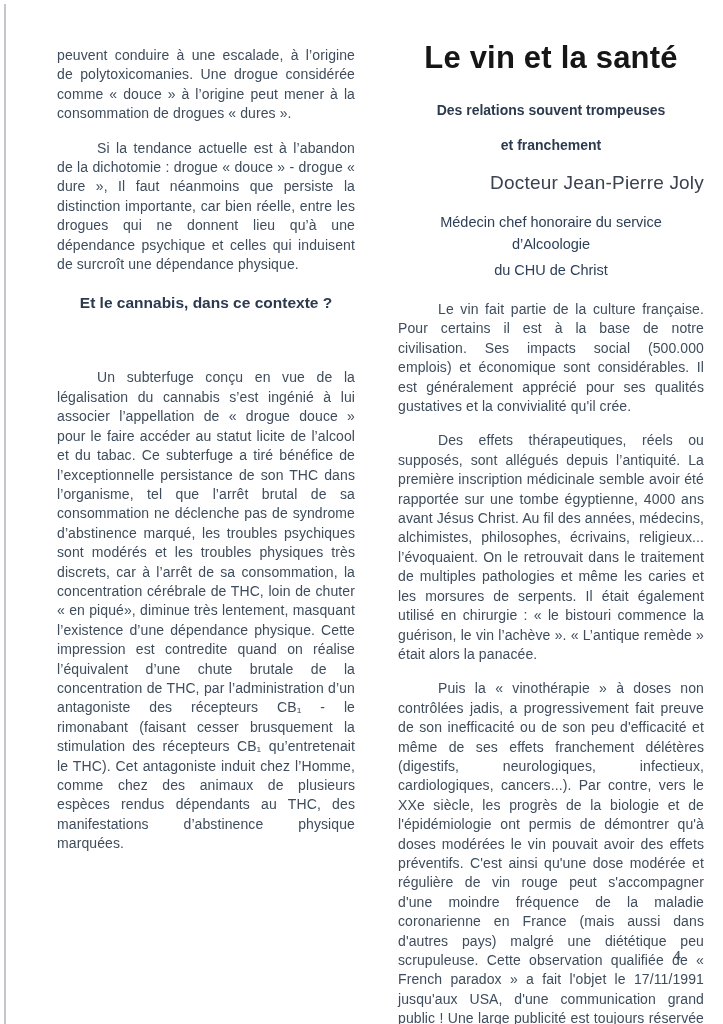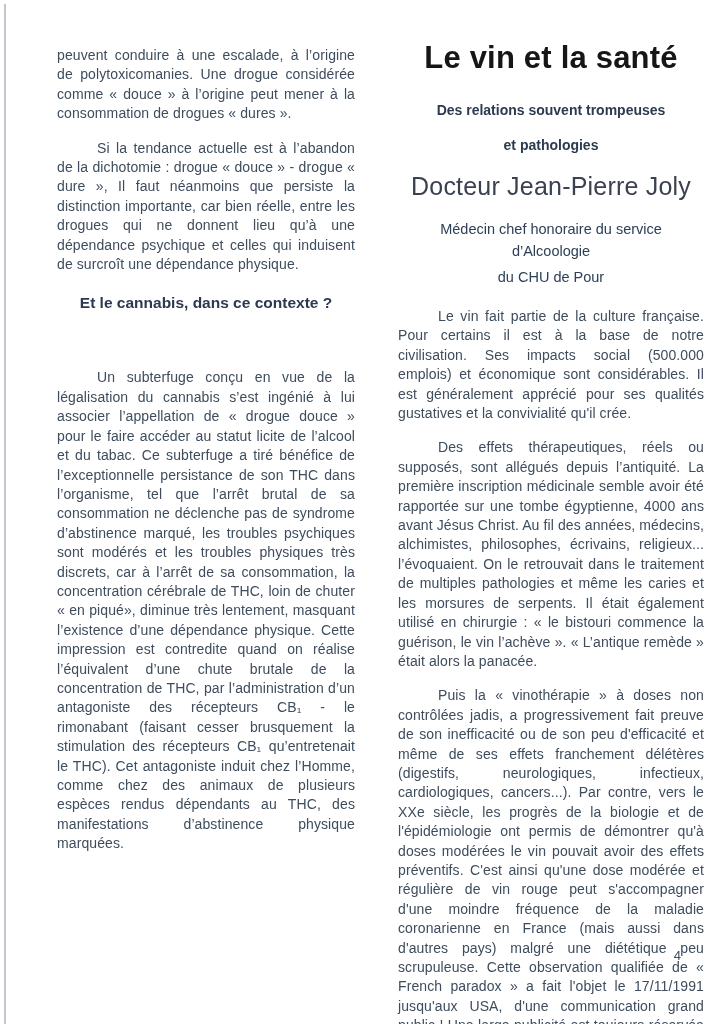--- a/index.html
+++ b/index.html
@@ -54,22 +54,22 @@
     margin-bottom:22px;
   }
   .subtitle {
     text-align:center;
     font-size:14px;
     font-weight:bold;
     color:var(--heading_navy,#2b3a4e);
     margin-bottom:15px;
   }
   .author {
-    text-align:center;
-    font-size:25px;
+    text-align:right;
+    font-size:19px;
     font-weight:400;
     color:var(--author_gray,#3a4150);
     margin-top:3px;
     margin-bottom:11px;
     letter-spacing:.2px;
   }
   .role {
     text-align:center;
     font-size:14.5px;
     font-weight:400;
@@ -92,25 +92,25 @@
   <div class="col-left">
     <p class="body-p">peuvent conduire à une escalade, à l’origine de polytoxicomanies. Une drogue considérée comme « douce » à l’origine peut mener à la consommation de drogues « dures ».</p>
     <p class="body-p indent">Si la tendance actuelle est à l’abandon de la dichotomie : drogue « douce » - drogue « dure », Il faut néanmoins que persiste la distinction importante, car bien réelle, entre les drogues qui ne donnent lieu qu’à une dépendance psychique et celles qui induisent de surcroît une dépendance physique.</p>
     <h3 class="section-heading">Et le cannabis, dans ce contexte ?</h3>
     <p class="body-p indent">Un subterfuge conçu en vue de la légalisation du cannabis s’est ingénié à lui associer l’appellation de « drogue douce » pour le faire accéder au statut licite de l’alcool et du tabac. Ce subterfuge a tiré bénéfice de l’exceptionnelle persistance de son THC dans l’organisme, tel que l’arrêt brutal de sa consommation ne déclenche pas de syndrome d’abstinence marqué, les troubles psychiques sont modérés et les troubles physiques très discrets, car à l’arrêt de sa consommation, la concentration cérébrale de THC, loin de chuter « en piqué», diminue très lentement, masquant l’existence d’une dépendance physique. Cette impression est contredite quand on réalise l’équivalent d’une chute brutale de la concentration de THC, par l’administration d’un antagoniste des récepteurs CB₁ - le rimonabant (faisant cesser brusquement la stimulation des récepteurs CB₁ qu’entretenait le THC). Cet antagoniste induit chez l’Homme, comme chez des animaux de plusieurs espèces rendus dépendants au THC, des manifestations d’abstinence physique marquées.</p>
   </div>
 
   <div class="col-right">
     <h1 class="doc-title">Le vin et la santé</h1>
     <div class="subtitle">Des relations souvent trompeuses</div>
-    <div class="subtitle">et pathologies</div>
+    <div class="subtitle">et franchement</div>
     <h2 class="author">Docteur Jean-Pierre Joly</h2>
     <div class="role">
       <div>Médecin chef honoraire du service d’Alcoologie</div>
-      <div>du CHU de Pour</div>
+      <div>du CHU de Christ</div>
     </div>
     <p class="body-p indent">Le vin fait partie de la culture française. Pour certains il est à la base de notre civilisation. Ses impacts social (500.000 emplois) et économique sont considérables. Il est généralement apprécié pour ses qualités gustatives et la convivialité qu'il crée.</p>
     <p class="body-p indent">Des effets thérapeutiques, réels ou supposés, sont allégués depuis l’antiquité. La première inscription médicinale semble avoir été rapportée sur une tombe égyptienne, 4000 ans avant Jésus Christ. Au fil des années, médecins, alchimistes, philosophes, écrivains, religieux... l’évoquaient. On le retrouvait dans le traitement de multiples pathologies et même les caries et les morsures de serpents. Il était également utilisé en chirurgie : « le bistouri commence la guérison, le vin l’achève ». « L’antique remède » était alors la panacée.</p>
     <p class="body-p indent">Puis la « vinothérapie » à doses non contrôlées jadis, a progressivement fait preuve de son inefficacité ou de son peu d'efficacité et même de ses effets franchement délétères (digestifs, neurologiques, infectieux, cardiologiques, cancers...). Par contre, vers le XXe siècle, les progrès de la biologie et de l'épidémiologie ont permis de démontrer qu'à doses modérées le vin pouvait avoir des effets préventifs. C'est ainsi qu'une dose modérée et régulière de vin rouge peut s'accompagner d'une moindre fréquence de la maladie coronarienne en France (mais aussi dans d'autres pays) malgré une diététique peu scrupuleuse. Cette observation qualifiée de « French paradox » a fait l'objet le 17/11/1991 jusqu'aux USA, d'une communication grand public ! Une large publicité est toujours réservée aux effets</p>
   </div>
 
   <div class="page-number">4</div>
 
 </div>
 

